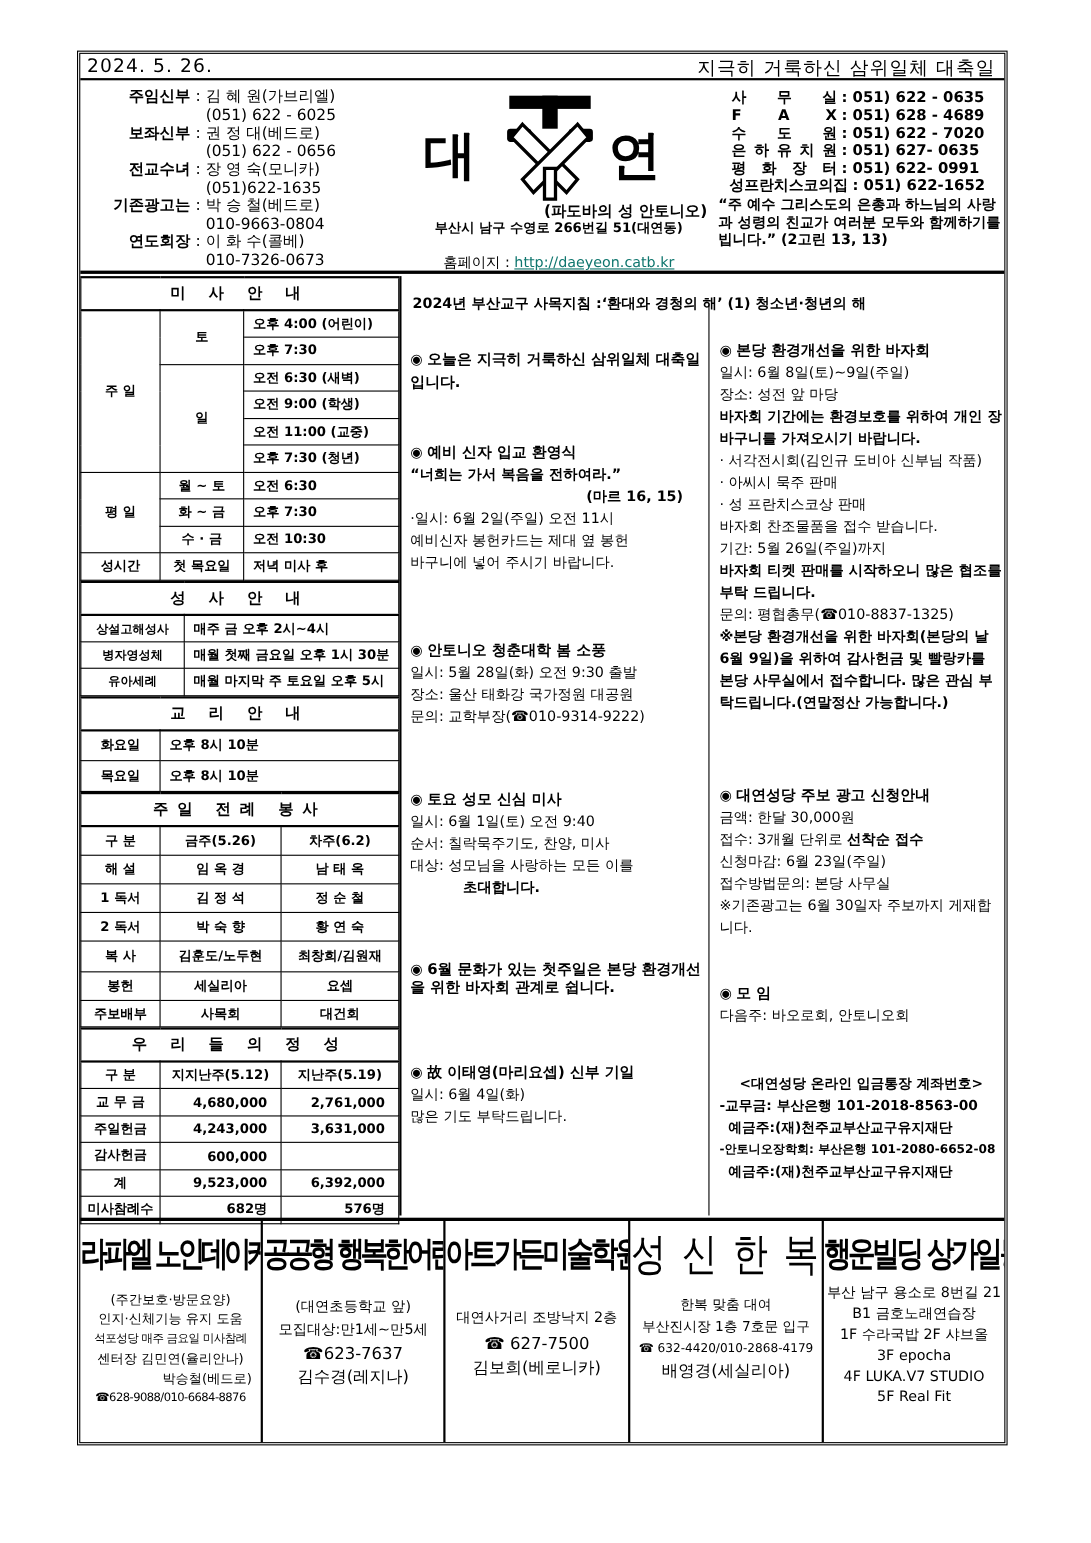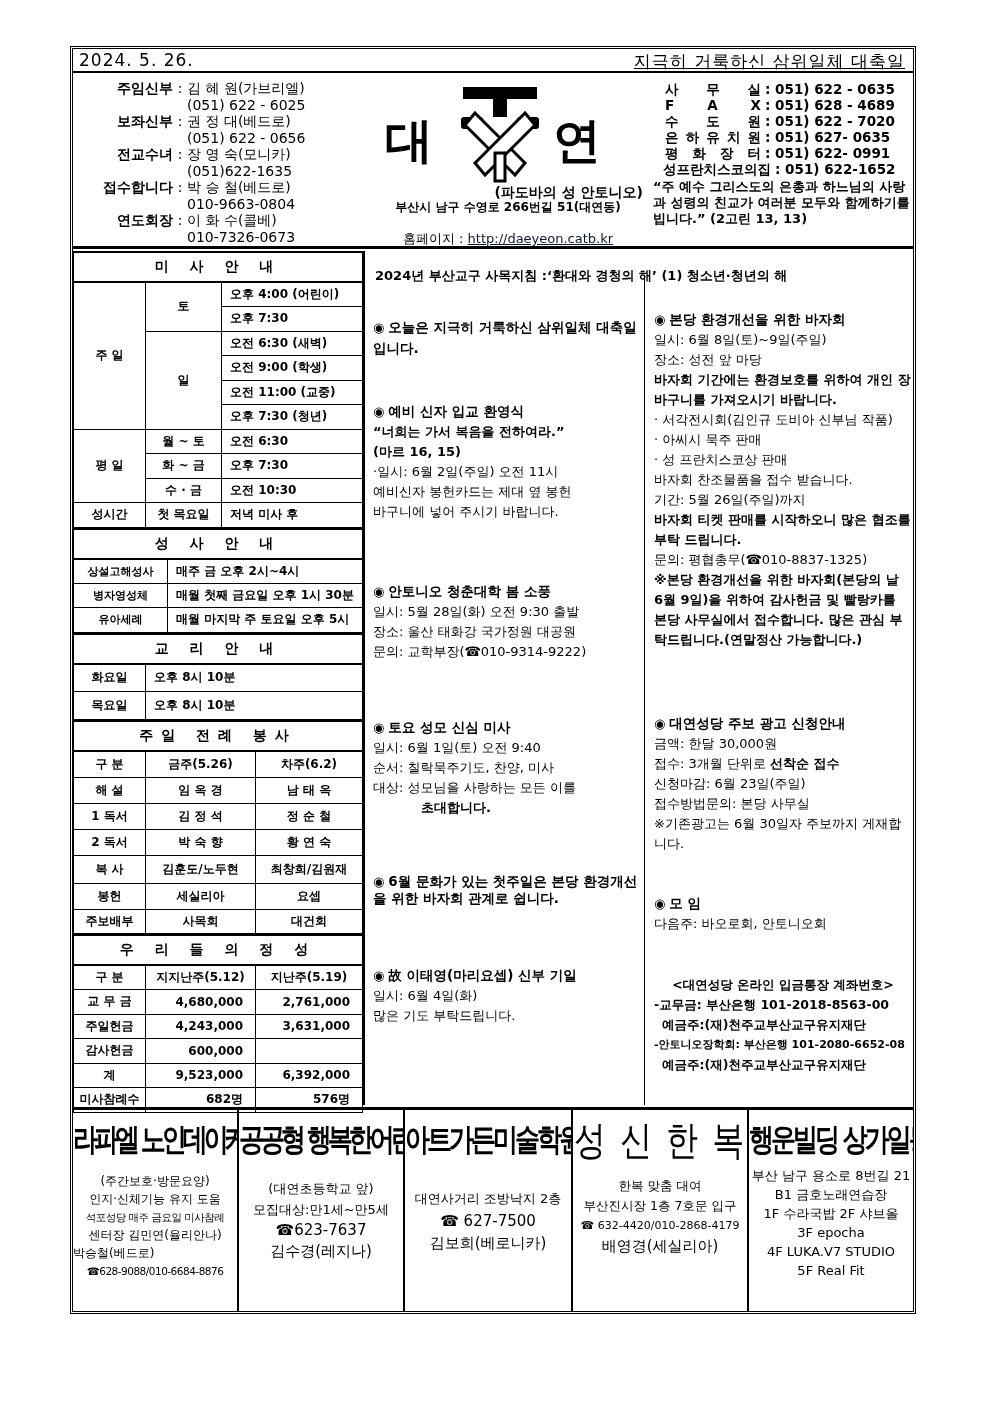--- a/index.html
+++ b/index.html
@@ -5,37 +5,37 @@
   * { box-sizing: border-box; margin: 0; padding: 0; }
   html, body { width: 992px; height: 1403px; background: #fff; overflow: hidden; }
   body { font-family: "DejaVu Sans", "Liberation Sans", sans-serif; color: #000; position: relative; }
 
   .page { position: absolute; left: 70px; top: 46px; width: 846px; height: 1268px; border: 3px double #000; }
   .abs { position: absolute; }
 
   
   .topbar { position: absolute; left: 0; top: 0; width: 840px; height: 24px; border-bottom: 2px solid #000; font-size: 17px; }
   .topbar .date { position: absolute; left: 6px; top: 1px; letter-spacing: 1px; }
-  .topbar .feast { position: absolute; right: 8px; top: 1px; letter-spacing: 1px; text-decoration: underline; }
+  .topbar .feast { position: absolute; right: 8px; top: 1px; letter-spacing: 1px; }
 
   
   .hdr { position: absolute; left: 0; top: 26px; width: 840px; height: 174px; border-bottom: 3px solid #000; }
   .staff { position: absolute; left: 10px; top: 5px; font-size: 14px; line-height: 16.5px; }
   .staff .row { display: flex; }
   .staff .role { width: 90px; text-align: right; font-weight: bold; }
   .staff .colon { width: 14px; text-align: center; }
   .staff .val { }
   .staff .phone { padding-left: 104px; }
 
   .logo { position: absolute; left: 300px; top: 8px; width: 250px; height: 100px; }
   .logo-text { position: absolute; left: 300px; top: 110px; width: 270px; text-align: center; font-size: 12.5px; line-height: 15px; }
   .logo-text .patron { font-size: 14px; font-weight: bold; text-align: right; }
   .logo-text .addr { font-weight: bold; font-size: 12px; text-align: center; }
   .homepage { position: absolute; left: 305px; top: 155px; width: 260px; text-align: center; font-size: 13px; }
-  .homepage a { color: #0f172a; text-decoration: underline; margin-top: 24px; }
+  .homepage a { color: #0f766e; text-decoration: underline; margin-top: 24px; }
 
   .contacts { position: absolute; left: 580px; top: 6px; width: 262px; font-size: 13.5px; line-height: 16px; font-weight: bold; }
   .contacts .row { display: flex; }
   .contacts .lbl { width: 112px; display: flex; justify-content: space-between; padding-left: 12px; padding-right: 4px; }
   .contacts .lbl.wide { padding-left: 10px; width: 122px; }
   .contacts .blessing { margin-top: 2px; font-size: 13px; line-height: 16px; }
 
   
   .leftcol { position: absolute; left: 0; top: 202px; width: 292px; bottom: 206px; border-right: 2px solid #000; }
   table { border-collapse: collapse; width: 100%; font-size: 12px; font-weight: bold; }
@@ -48,21 +48,21 @@
   .maincol { position: absolute; left: 292px; top: 202px; width: 548px; bottom: 206px; }
   .pastoral { position: absolute; left: 10px; top: 4px; font-size: 13px; font-weight: bold; margin-top: 12px; }
   .vline { position: absolute; left: 279px; top: 26px; bottom: 0; width: 1px; background: #000; }
   .col { position: absolute; top: 26px; width: 268px; font-size: 13px; line-height: 20px; }
   .col.c1 { left: 8px; }
   .col.c2 { left: 289px; width: 258px; }
   .item { position: absolute; left: 0; right: 0; }
   .item .ttl { font-weight: bold; font-size: 13.5px; }
   .b { font-weight: bold; }
   .bullet { font-size: 13px; margin-right: 4px; }
-  .right { }
+  .right { text-align: right; }
   .center { text-align: center; }
   .ind2 { padding-left: 48px; font-weight: bold; }
 
   
   .ads { position: absolute; left: 0; bottom: 0; width: 840px; height: 204px; border-top: 3px solid #000; display: flex; }
   .ad { border-right: 2px solid #000; text-align: center; overflow: hidden; position: relative; }
   .ad:last-child { border-right: none; }
   .ad .name { font-size: 27px; font-weight: bold; letter-spacing: -3px; line-height: 38px; margin-top: 6px; white-space: nowrap; transform: scaleY(1.25); transform-origin: top; }
   .ad .lines { font-size: 13px; line-height: 19px; margin-top: 18px; }
   .ad .lines.sm { font-size: 12px; line-height: 18px; }
@@ -98,21 +98,21 @@
       <div>
         <div class="row">
             <span class="role">전교수녀</span>
             <span class="colon">:</span>
             <span class="val">장 영 숙(모니카)</span>
           </div>
         <div class="phone">(051)622-1635</div>
       </div>
       <div>
         <div class="row">
-            <span class="role">접수합니다</span>
+            <span class="role">기존광고는</span>
             <span class="colon">:</span>
             <span class="val">박 승 철(베드로)</span>
           </div>
         <div class="phone">010-9663-0804</div>
       </div>
       <div>
         <div class="row">
             <span class="role">연도회장</span>
             <span class="colon">:</span>
             <span class="val">이 화 수(콜베)</span>
@@ -439,21 +439,21 @@
   </div>
 
   <div class="ads">
     <div class="ad" style="width:166px">
       <div class="name" style="font-size:25px;letter-spacing:-4px">라파엘 노인데이케어센터</div>
       <div class="lines sm">
         <div>(주간보호·방문요양)</div>
         <div>인지·신체기능 유지 도움</div>
         <div style="font-size:10.5px;letter-spacing:-0.5px">석포성당 매주 금요일 미사참례</div>
         <div>센터장 김민연(율리안나)</div>
-        <div style="text-align:left;padding-right:8px">박승철(베드로)</div>
+        <div style="text-align:right;padding-right:8px">박승철(베드로)</div>
         <div style="font-size:10.5px;letter-spacing:-0.5px">☎628-9088/010-6684-8876</div>
       </div>
     </div>
     <div class="ad" style="width:166px">
       <div class="name" style="font-size:25px;letter-spacing:-4px">공공형 행복한어린이집</div>
       <div class="lines" style="margin-top:24px;font-size:13px;line-height:21px">
         <div>(대연초등학교 앞)</div>
         <div>모집대상:만1세~만5세</div>
         <div style="font-size:15px">☎623-7637</div>
         <div style="font-size:15px">김수경(레지나)</div>

